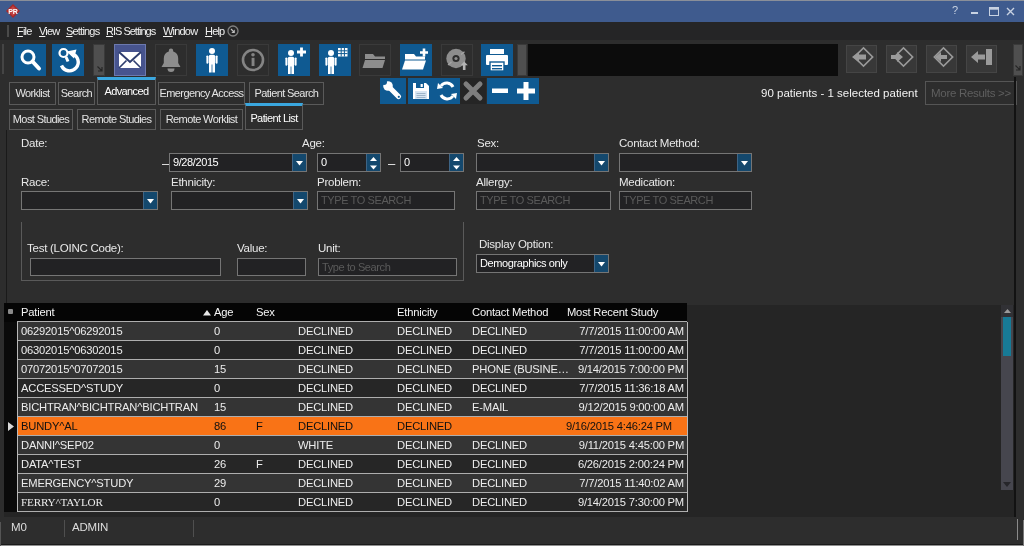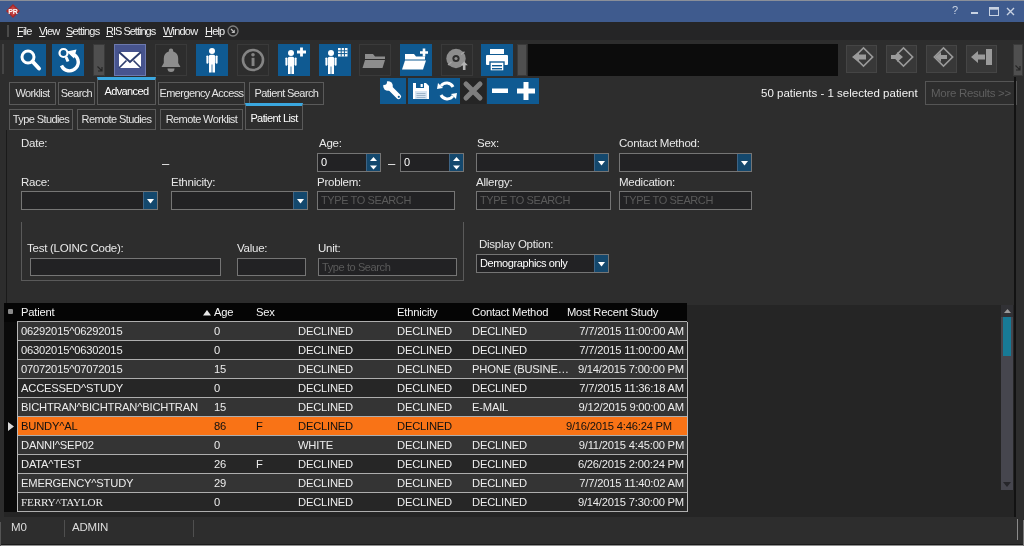--- a/index.html
+++ b/index.html
@@ -287,37 +287,43 @@
   <div class="abs t2btn" style="left:487px;">
     <svg width="26" height="26">
         <rect x="5" y="10.5" width="16" height="4.5" fill="#fff"></rect>
       </svg>
   </div>
   <div class="abs t2btn" style="left:513px;">
     <svg width="26" height="26">
         <path d="M13 4 v18 M4 13 h18" stroke="#fff" stroke-width="5"></path>
       </svg>
   </div>
-  <div class="abs" style="left:761px;top:87px;font-size:11.5px;color:#f2f2f2;">50 patients - 1 selected patient</div>
+  <div class="abs" style="left:761px;top:87px;font-size:11.5px;color:#f2f2f2;">90 patients - 1 selected patient</div>
   <div class="abs" style="left:925px;top:81px;width:92px;height:24px;border:1px solid #555;color:#5f5f5f;font-size:11.5px;letter-spacing:-0.3px;text-align:center;line-height:22px;white-space:nowrap;">More Results &gt;&gt;</div>
 
-  <div class="abs tab" style="left:9px;top:109px;width:64px;height:21px;line-height:19px;">Type Studies</div>
+  <div class="abs tab" style="left:9px;top:109px;width:64px;height:21px;line-height:19px;">Most Studies</div>
   <div class="abs tab" style="left:77px;top:109px;width:79px;height:21px;line-height:19px;">Remote Studies</div>
   <div class="abs tab" style="left:160px;top:109px;width:83px;height:21px;line-height:19px;">Remote Worklist</div>
   <div class="abs tab sel" style="left:245px;top:103px;width:58px;height:27px;line-height:25px;">Patient List</div>
 
   <div class="abs" style="left:6px;top:130px;width:1px;height:387px;background:#1a1a1a;"></div>
   <div class="abs" id="rightedge"></div>
 
   <div class="abs lbl" style="left:21px;top:137px;">Date:</div>
-  <div class="abs lbl" style="left:319px;top:137px;">Age:</div>
+  <div class="abs lbl" style="left:302px;top:137px;">Age:</div>
   <div class="abs lbl" style="left:477px;top:137px;">Sex:</div>
   <div class="abs lbl" style="left:619px;top:137px;">Contact Method:</div>
 
   <div class="abs dash" style="left:162px;top:156px;">–</div>
+  <div class="abs field" style="left:169px;top:153px;width:138px;height:19px;line-height:17px;padding-left:3px;">9/28/2015
+    <div class="combo-btn">
+        <svg width="7" height="5" style="position:absolute;left:3px;top:7px;">
+          <polygon points="0,0 7,0 3.5,4.5" fill="#fff"></polygon>
+        </svg>
+      </div></div>
 
   <div class="abs field" style="left:317px;top:153px;width:64px;height:19px;line-height:17px;padding-left:3px;">0
     <div class="combo-btn spin">
         <svg width="7" height="13" style="position:absolute;left:3px;top:3px;">
           <polygon points="3.5,0 7,4 0,4" fill="#fff"></polygon>
           <polygon points="0,8.5 7,8.5 3.5,12.5" fill="#fff"></polygon>
         </svg>
       </div></div>
   <div class="abs dash" style="left:388px;top:156px;">–</div>
   <div class="abs field" style="left:400px;top:153px;width:64px;height:19px;line-height:17px;padding-left:3px;">0

